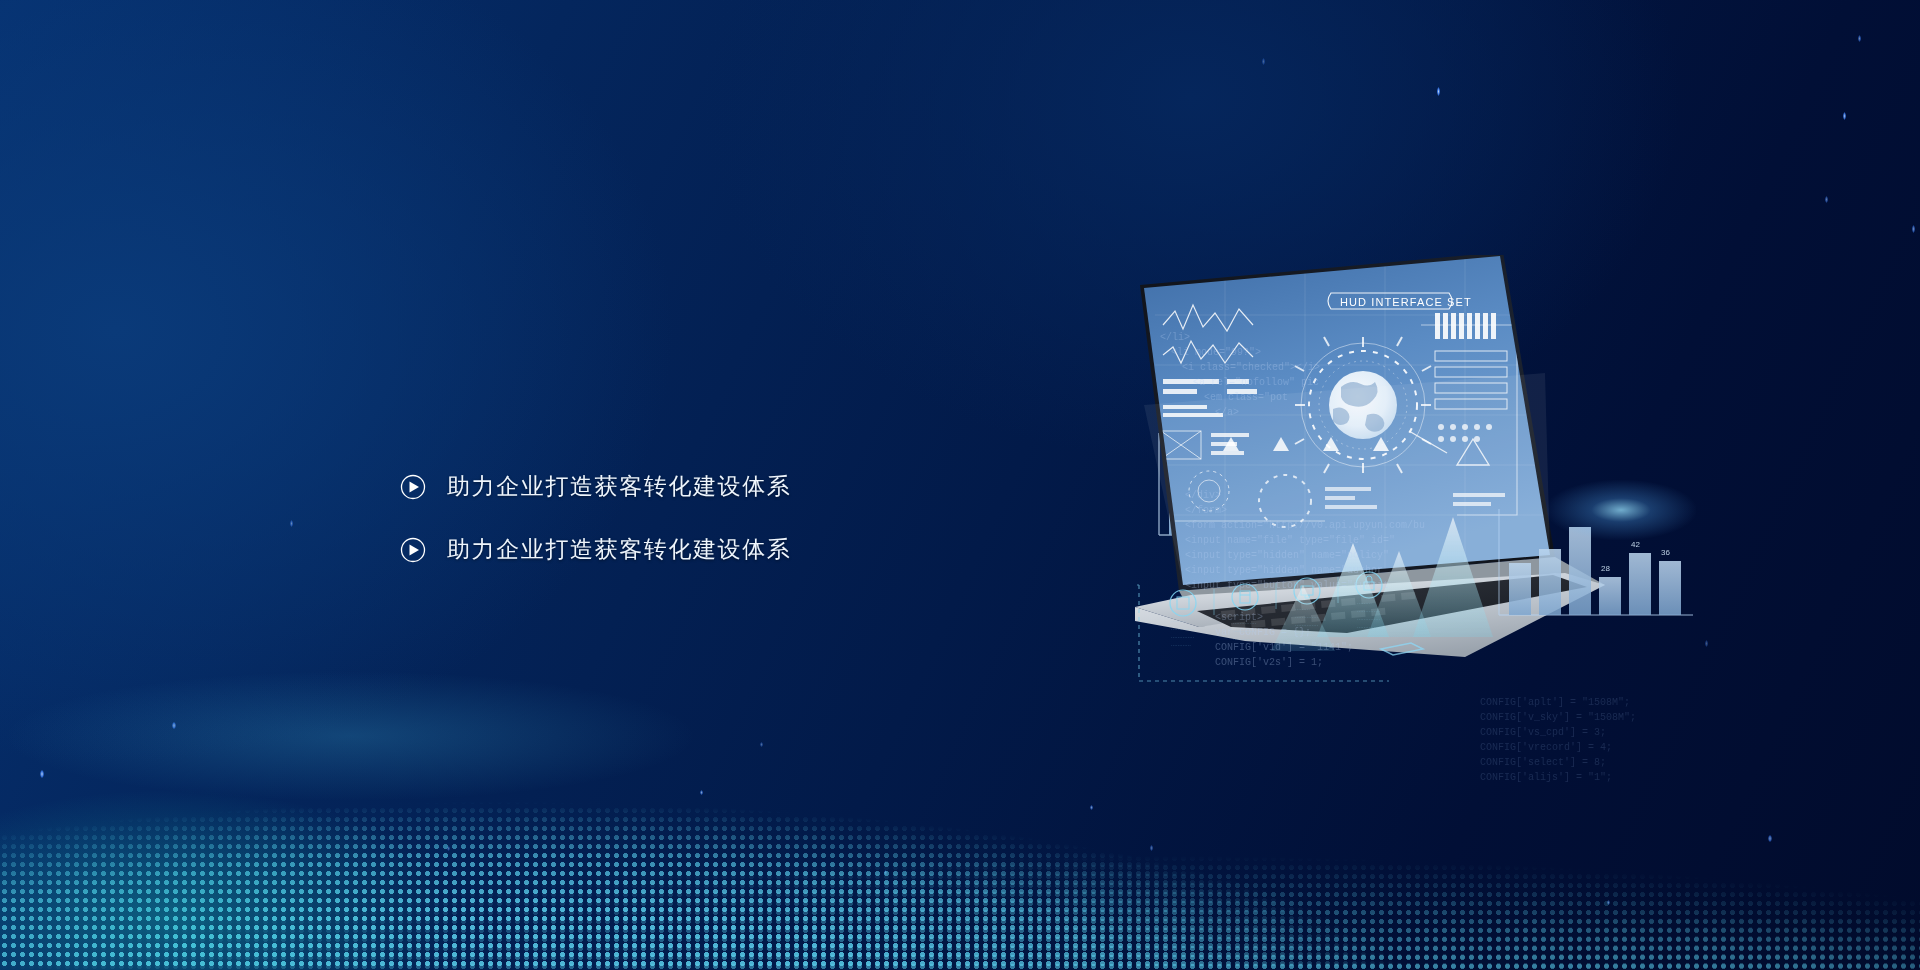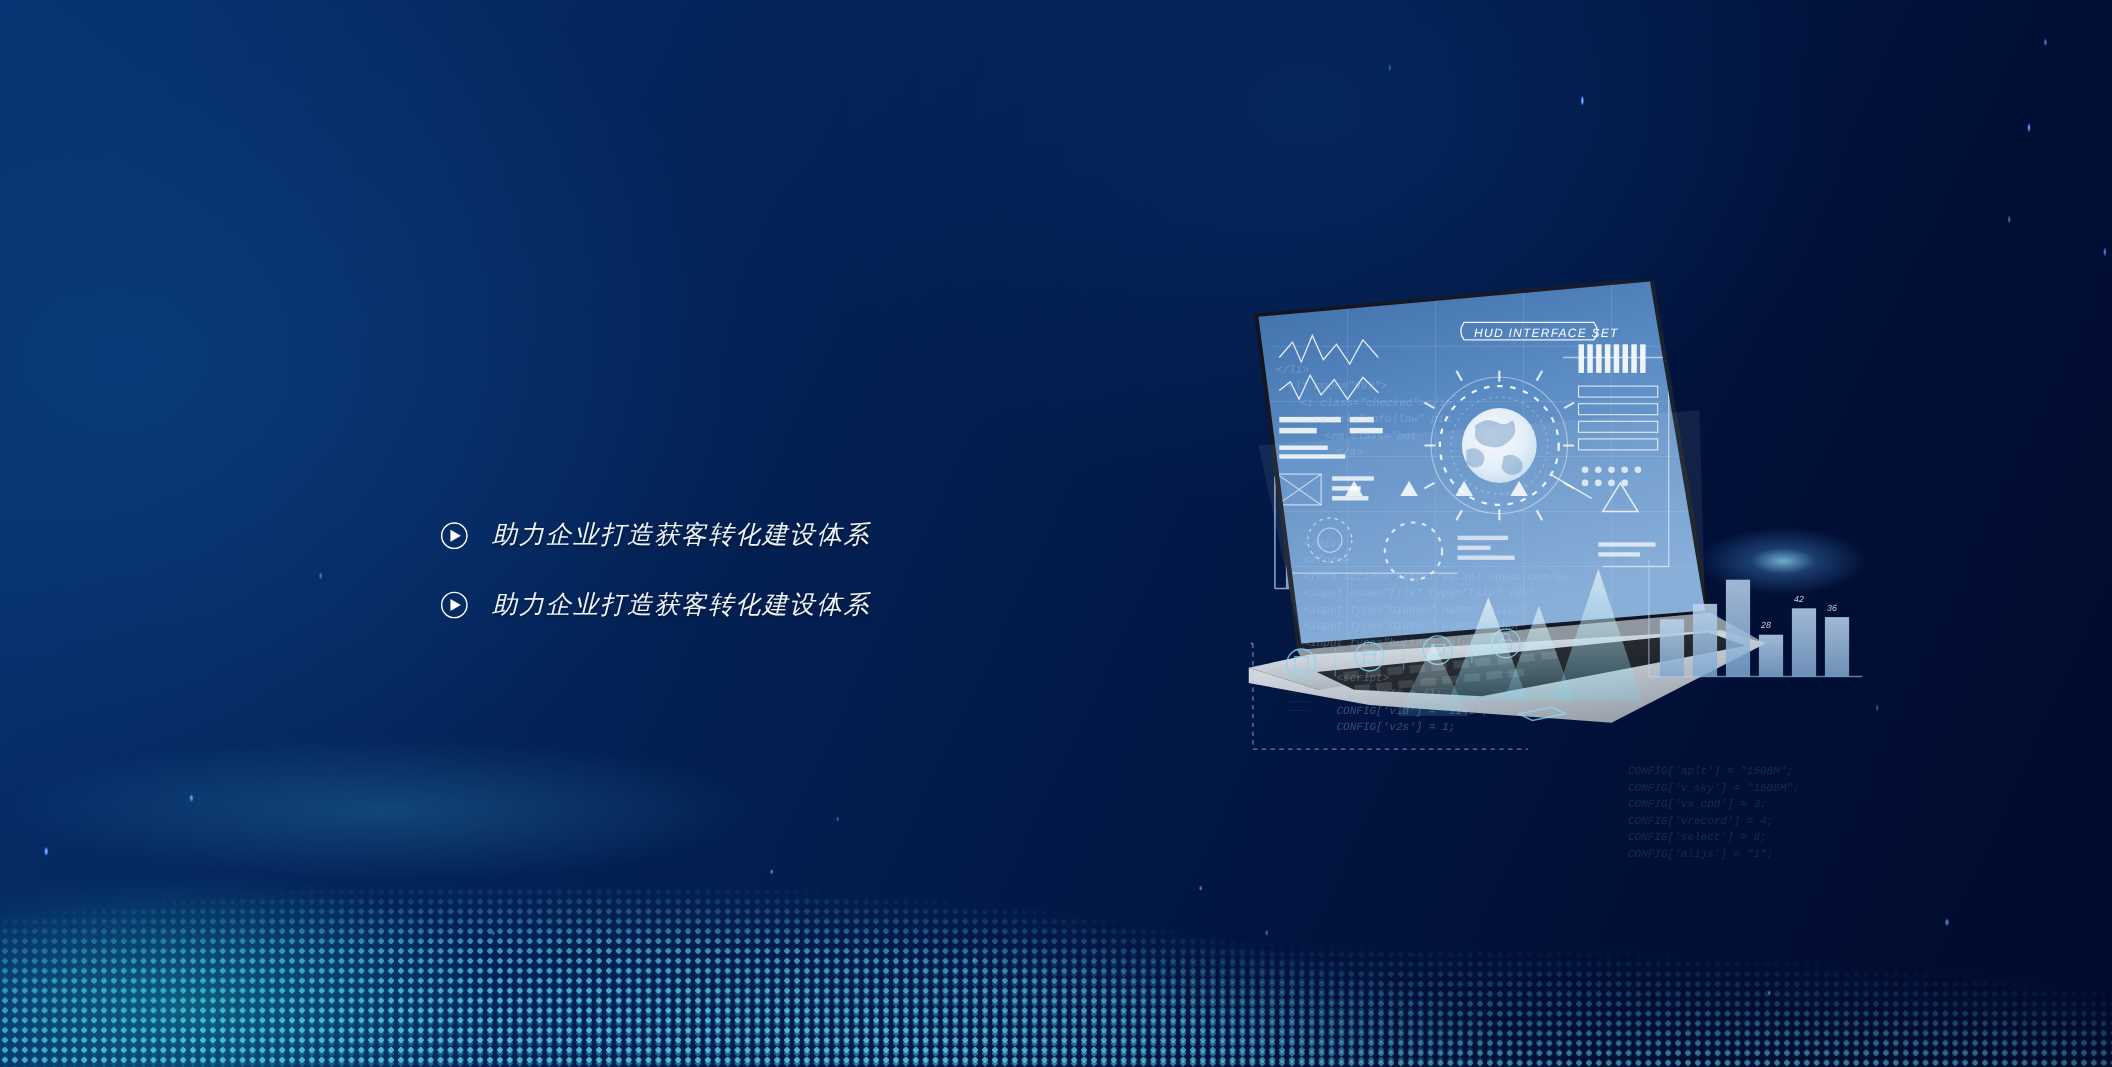--- a/index.html
+++ b/index.html
@@ -4,21 +4,20 @@
 <style>
   html,body{margin:0;padding:0;background:#000;}
   body{font-family:"Liberation Sans","DejaVu Sans",sans-serif;}
 
   #stage{
     position:relative;width:1920px;height:970px;overflow:hidden;
     background:
       radial-gradient(ellipse 900px 700px at 6% 34%, #0a3a79 0%, rgba(10,58,121,0) 62%),
       radial-gradient(ellipse 700px 520px at 62% 10%, #05265c 0%, rgba(5,38,92,0) 70%),
       linear-gradient(115deg,#063272 0%,#04265d 24%,#021a49 52%,#010f36 78%,#010b2c 100%);
-    font-style: italic;
   }
 
   
   .sparkle{position:absolute;border-radius:50%;pointer-events:none;}
 
   
   .wave{position:absolute;left:0;pointer-events:none;}
   .wave-dots{
     position:absolute;inset:0;
     background-image:radial-gradient(circle, rgba(90,205,235,1) 38%, rgba(90,205,235,0) 42%);

